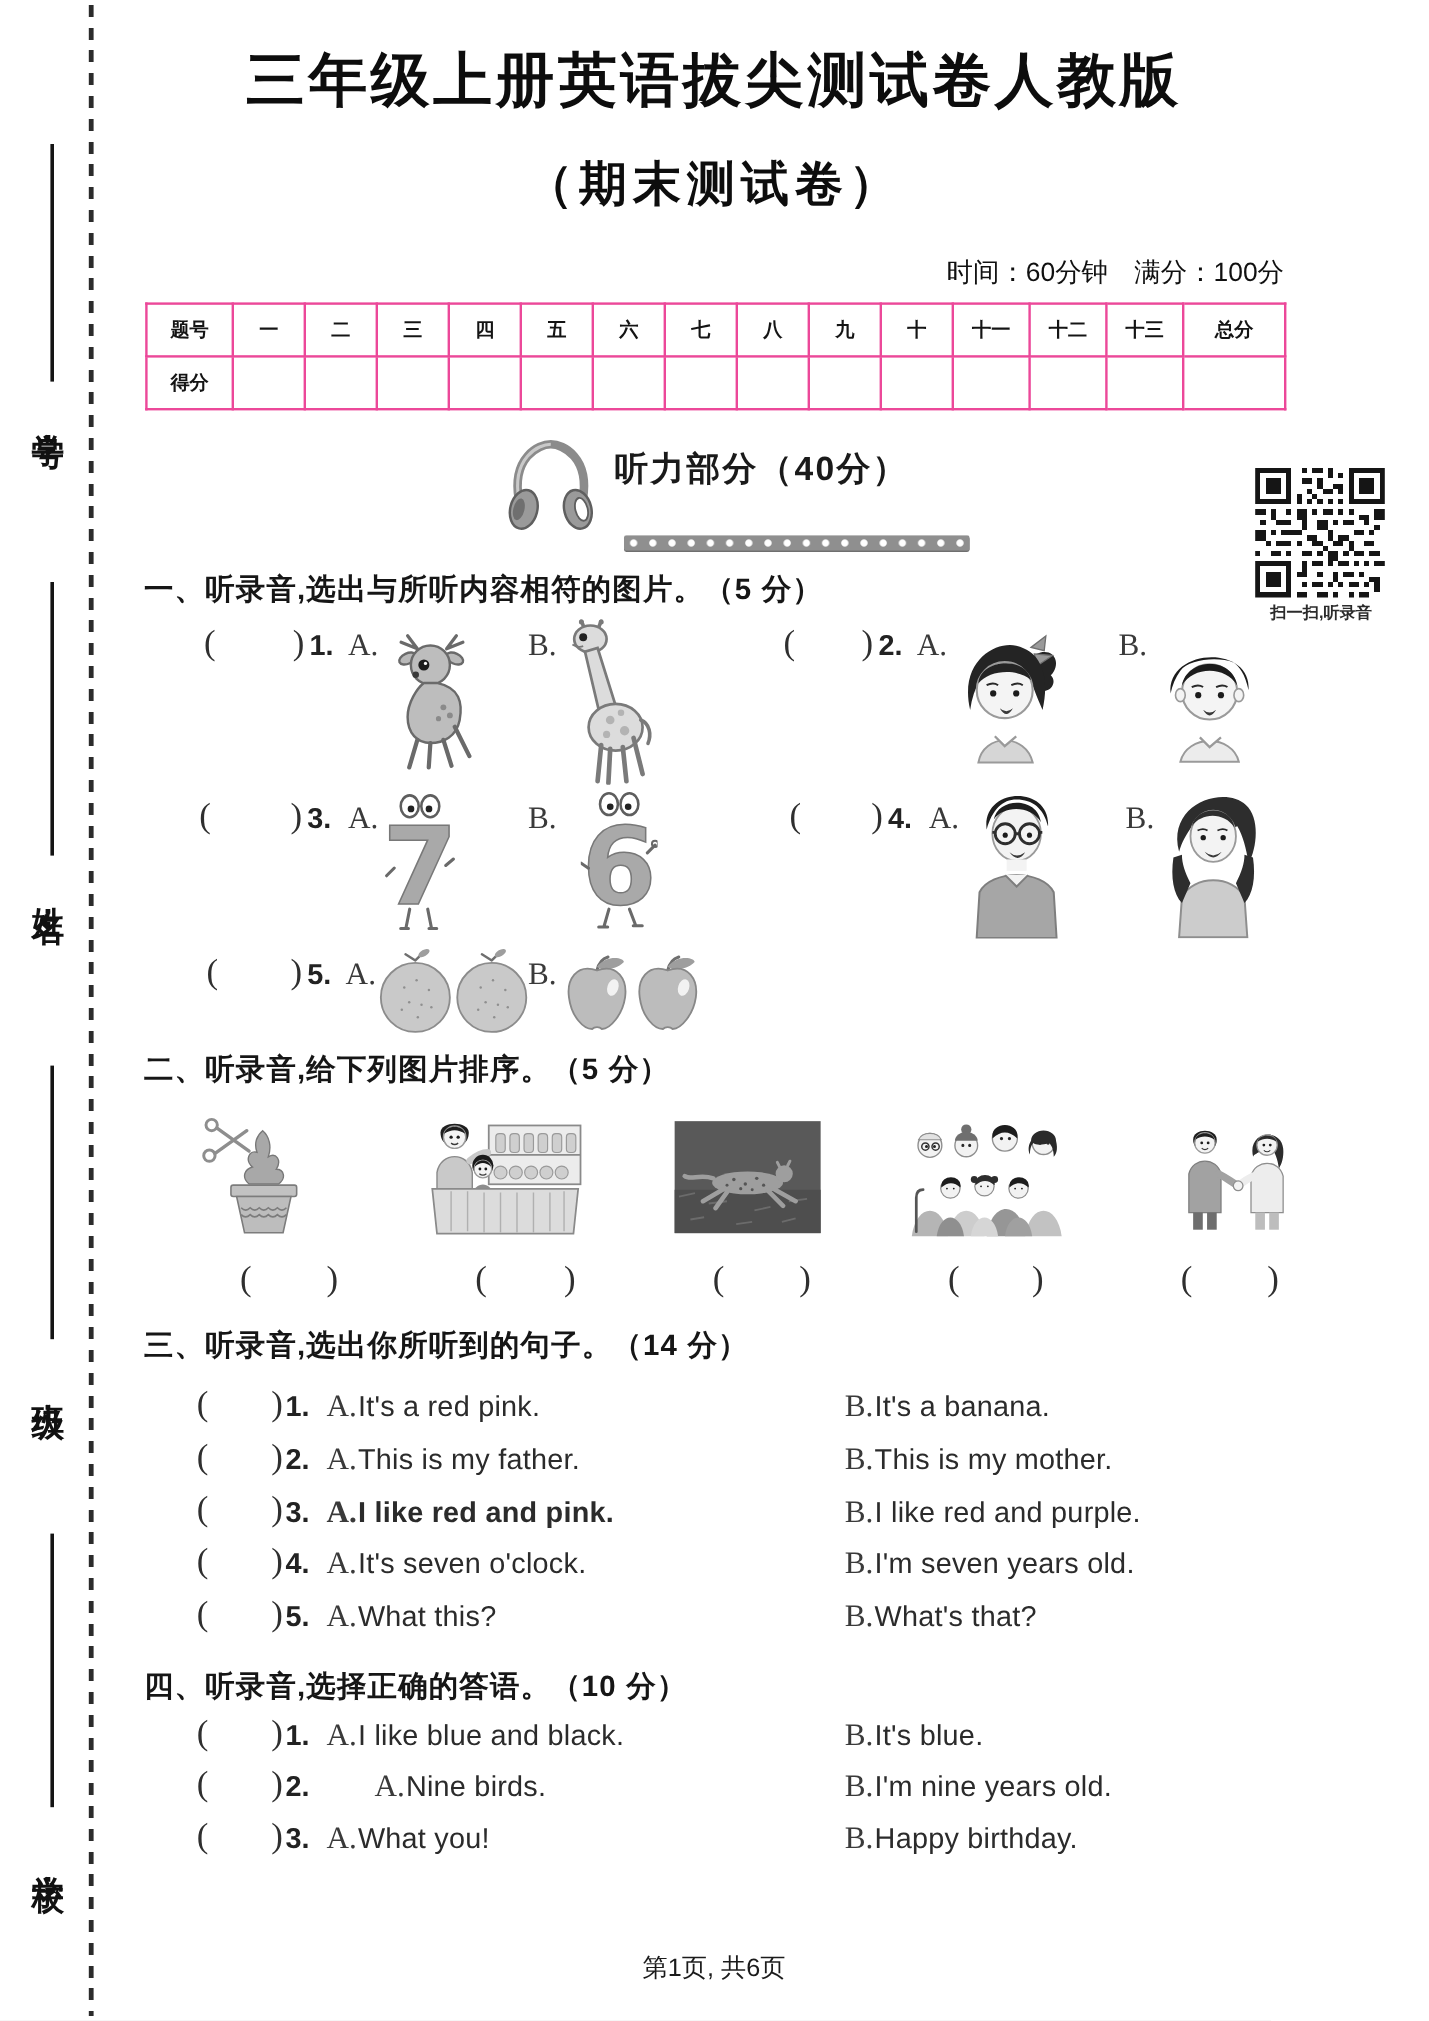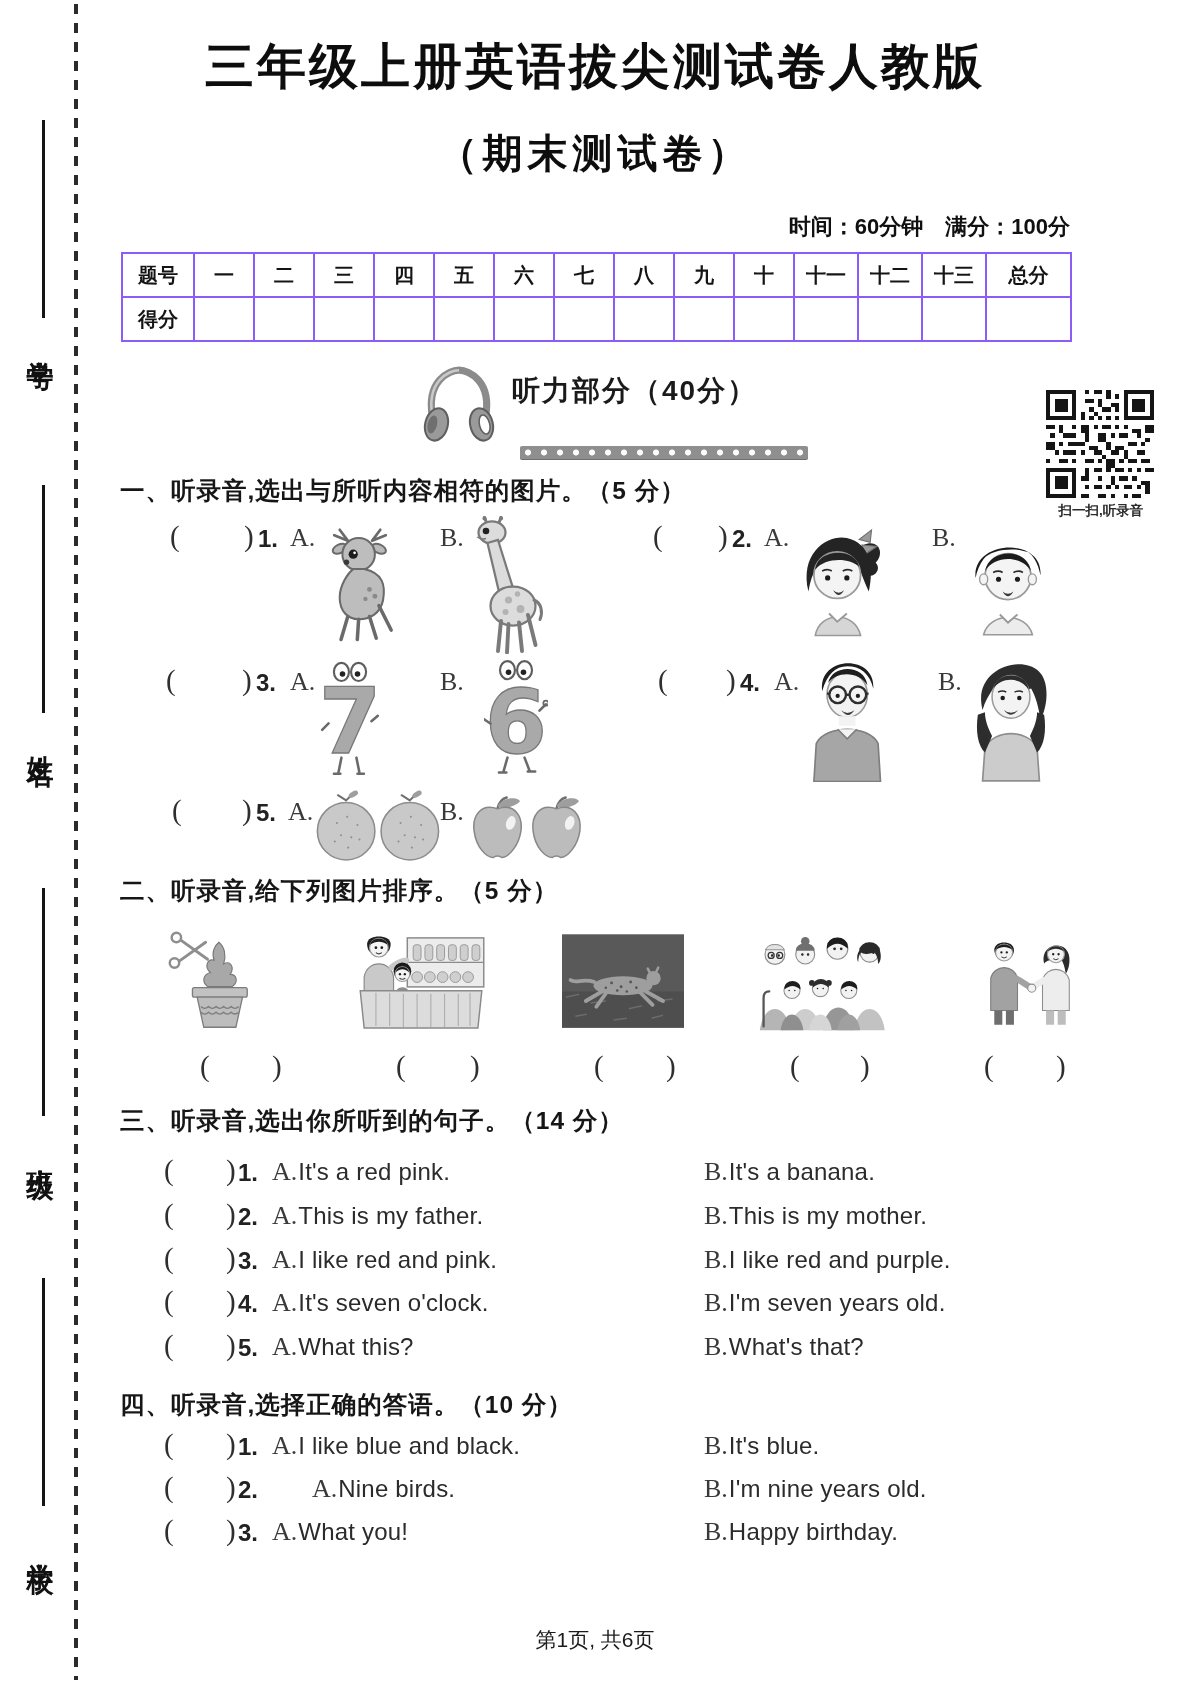--- a/index.html
+++ b/index.html
@@ -11,25 +11,25 @@
            background:repeating-linear-gradient(to bottom,#2b2b2b 0 10px,transparent 10px 19px);}
   .wline{position:absolute;left:42px;width:3px;background:#141414;}
   .vlabel{position:absolute;left:22px;writing-mode:vertical-rl;font-size:27px;font-weight:700;
           letter-spacing:4px;color:#111;}
   
   .title{position:absolute;left:100px;top:34px;width:990px;text-align:center;
          font-size:49px;font-weight:900;letter-spacing:3px;color:#0d0d0d;}
   .subtitle{position:absolute;left:100px;top:126px;width:990px;text-align:center;
             font-size:40px;font-weight:800;letter-spacing:5px;color:#0d0d0d;}
   .meta{position:absolute;left:120px;top:212px;width:950px;text-align:right;
-        font-size:22px;font-weight:700;color:#101010;}
+        font-size:22px;font-weight:400;color:#101010;}
   
   .score-table{position:absolute;left:121px;top:252px;width:949px;border-collapse:collapse;table-layout:fixed;}
-  .score-table td{border:2px solid #8b5cf6;height:42px;text-align:center;vertical-align:middle;
-                  font-size:20px;font-weight:600;color:#141414;padding:0;}
+  .score-table td{border:2px solid #ec4899;height:42px;text-align:center;vertical-align:middle;
+                  font-size:16px;font-weight:600;color:#141414;padding:0;}
   
   .listen-title{position:absolute;left:512px;top:372px;font-size:28px;font-weight:800;
                 letter-spacing:2px;color:#1a1a1a;}
   .ribbon{position:absolute;left:520px;top:446px;width:288px;height:13px;background:#8f8f8f;
           background-image:radial-gradient(circle at 8px 6.5px,#ffffff 2.6px,rgba(255,255,255,0) 3.4px);
           background-size:16px 13px;border-radius:2px;box-shadow:0 1px 0 #6f6f6f;}
   .qr-caption{position:absolute;left:1040px;top:502px;width:122px;text-align:center;
               font-size:13.5px;font-weight:700;color:#2b2b2b;}
   
   .sec-head{position:absolute;left:120px;font-size:24.5px;font-weight:700;letter-spacing:1px;color:#161616;}
@@ -484,21 +484,21 @@
     <span class="par ip" style="left:44px;">(</span>
     <span class="par ip" style="left:106px;">)</span>
     <span class="qnum ip" style="left:118px;top:4px;">2.</span>
     <span class="opt ip" style="left:152px;top:2px;"><span class="optlab">A.</span><span class="opttxt">This is my father.</span></span>
     <span class="opt ip" style="left:584px;top:2px;"><span class="optlab">B.</span><span class="opttxt">This is my mother.</span></span>
   </div>
   <div class="sline" style="top:1244px;">
     <span class="par ip" style="left:44px;">(</span>
     <span class="par ip" style="left:106px;">)</span>
     <span class="qnum ip" style="left:118px;top:4px;">3.</span>
-    <span class="opt ip" style="left:152px;top:2px;"><span class="optlab">A.</span><span class="opttxt">I like red and pink.</span></span>
+    <span class="opt ip" style="left:152px;top:2px;font-weight:bold;"><span class="optlab">A.</span><span class="opttxt">I like red and pink.</span></span>
     <span class="opt ip" style="left:584px;top:2px;"><span class="optlab">B.</span><span class="opttxt">I like red and purple.</span></span>
   </div>
   <div class="sline" style="top:1287px;">
     <span class="par ip" style="left:44px;">(</span>
     <span class="par ip" style="left:106px;">)</span>
     <span class="qnum ip" style="left:118px;top:4px;">4.</span>
     <span class="opt ip" style="left:152px;top:2px;"><span class="optlab">A.</span><span class="opttxt">It's seven o'clock.</span></span>
     <span class="opt ip" style="left:584px;top:2px;"><span class="optlab">B.</span><span class="opttxt">I'm seven years old.</span></span>
   </div>
   <div class="sline" style="top:1331px;">

